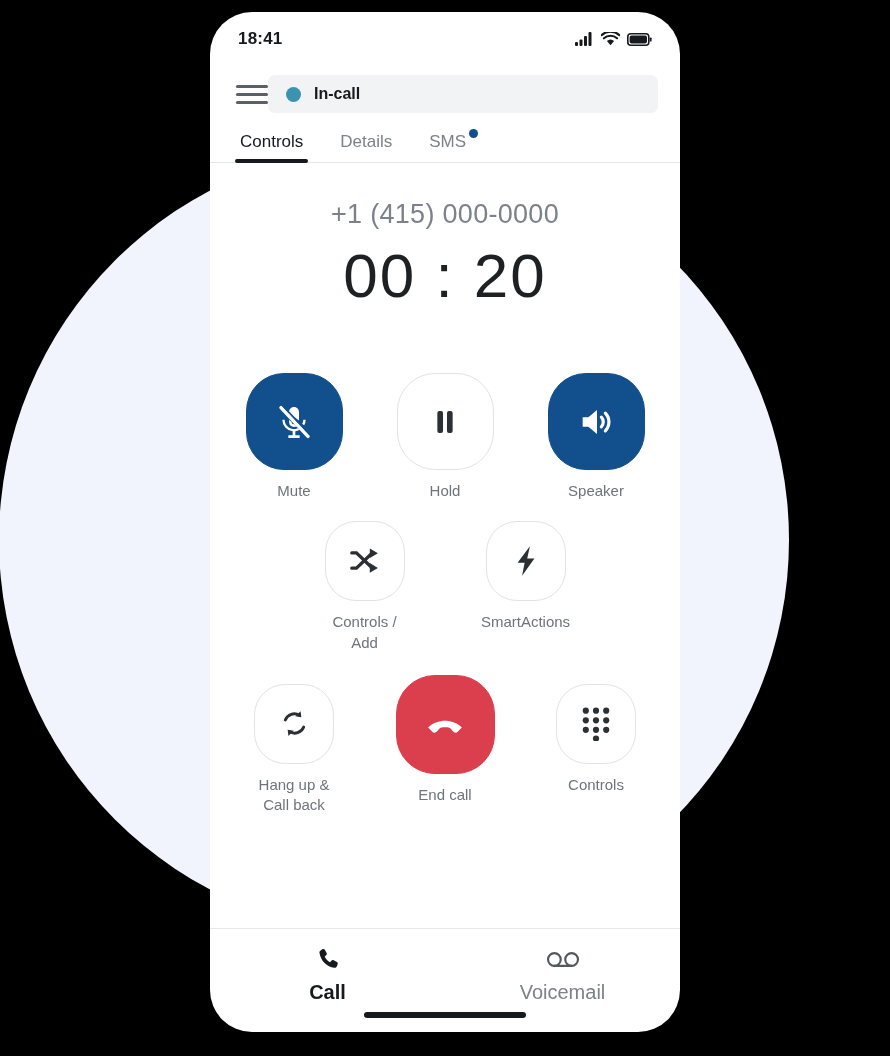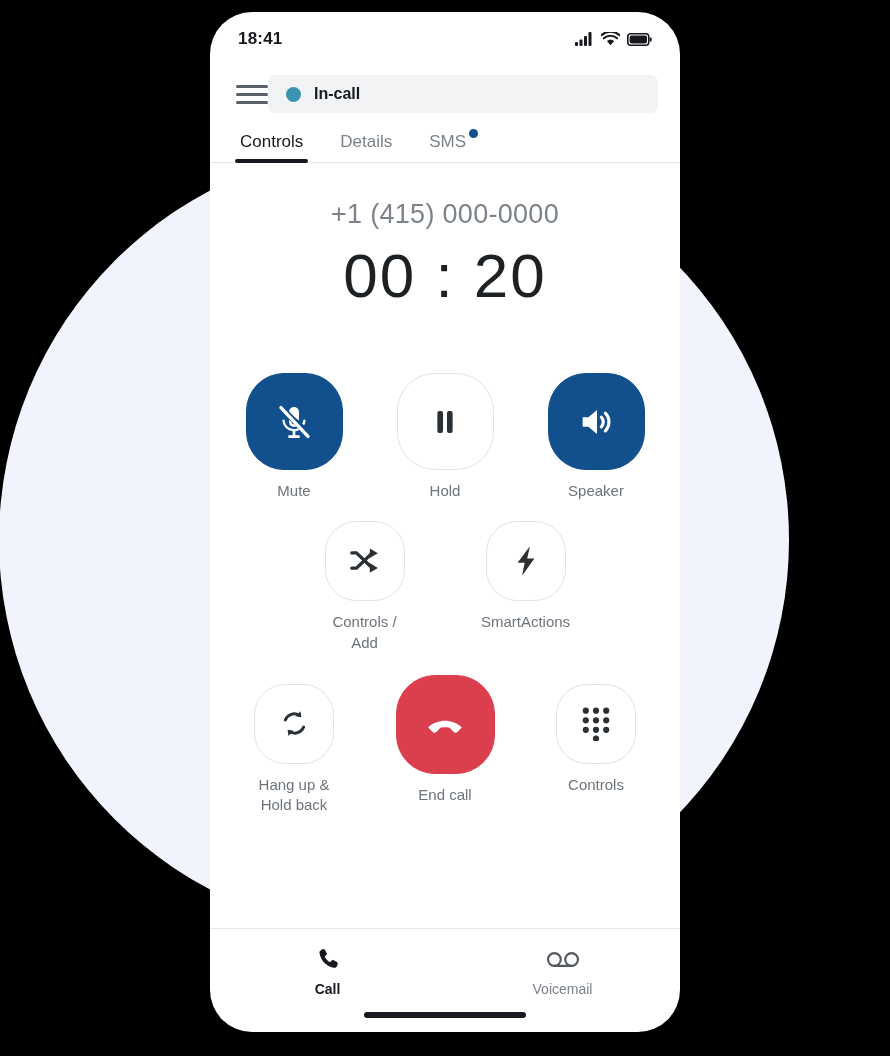--- a/index.html
+++ b/index.html
@@ -239,21 +239,21 @@
   }
   .nav-item {
     flex: 1 1 0;
     display: flex;
     flex-direction: column;
     align-items: center;
     gap: 7px;
     cursor: pointer;
   }
   .nav-label {
-    font-size: 14px;
+    font-size: 20px;
     color: #7c8289;
   }
   .nav-item.active .nav-label {
     color: #16191d;
     font-weight: bold;
   }
   .home-indicator {
     position: absolute;
     left: 50%;
     transform: translateX(-50%);
@@ -400,21 +400,21 @@
             <div class="ctrl-btn small">
               <svg width="33" height="33" viewBox="0 0 24 24">
                 <path d="M5.3 9.4a7 7 0 0 1 10.3-3.3" stroke="#2b3034" stroke-width="2.1" fill="none" stroke-linecap="round"></path>
                 <path d="M18.7 14.6a7 7 0 0 1-10.3 3.3" stroke="#2b3034" stroke-width="2.1" fill="none" stroke-linecap="round"></path>
                 <path d="M16.4 3.0 L17.0 7.4 L12.6 6.8 Z" fill="#2b3034"></path>
                 <path d="M7.6 21.0 L7.0 16.6 L11.4 17.2 Z" fill="#2b3034"></path>
               </svg>
             </div>
             <div class="ctrl-label">
               <span>Hang up &amp;</span><br>
-              <span>Hold back</span>
+              <span>Call back</span>
             </div>
           </div>
 
           <div class="ctrl">
             <div class="ctrl-btn filled-red">
               <svg width="46" height="46" viewBox="0 0 24 24">
                 <path d="M3.2 13.8c4.9-4.6 12.7-4.6 17.6 0l-2.2 2.3c-0.8 0.8-1.9 0.4-2.5-0.3l-1.1-1.3c-0.4-0.5-1-0.7-1.7-0.8h-2.6c-0.7 0.1-1.3 0.3-1.7 0.8l-1.1 1.3c-0.6 0.7-1.7 1.1-2.5 0.3z" fill="#ffffff"></path>
               </svg>
             </div>
             <div class="ctrl-label">End call</div>

